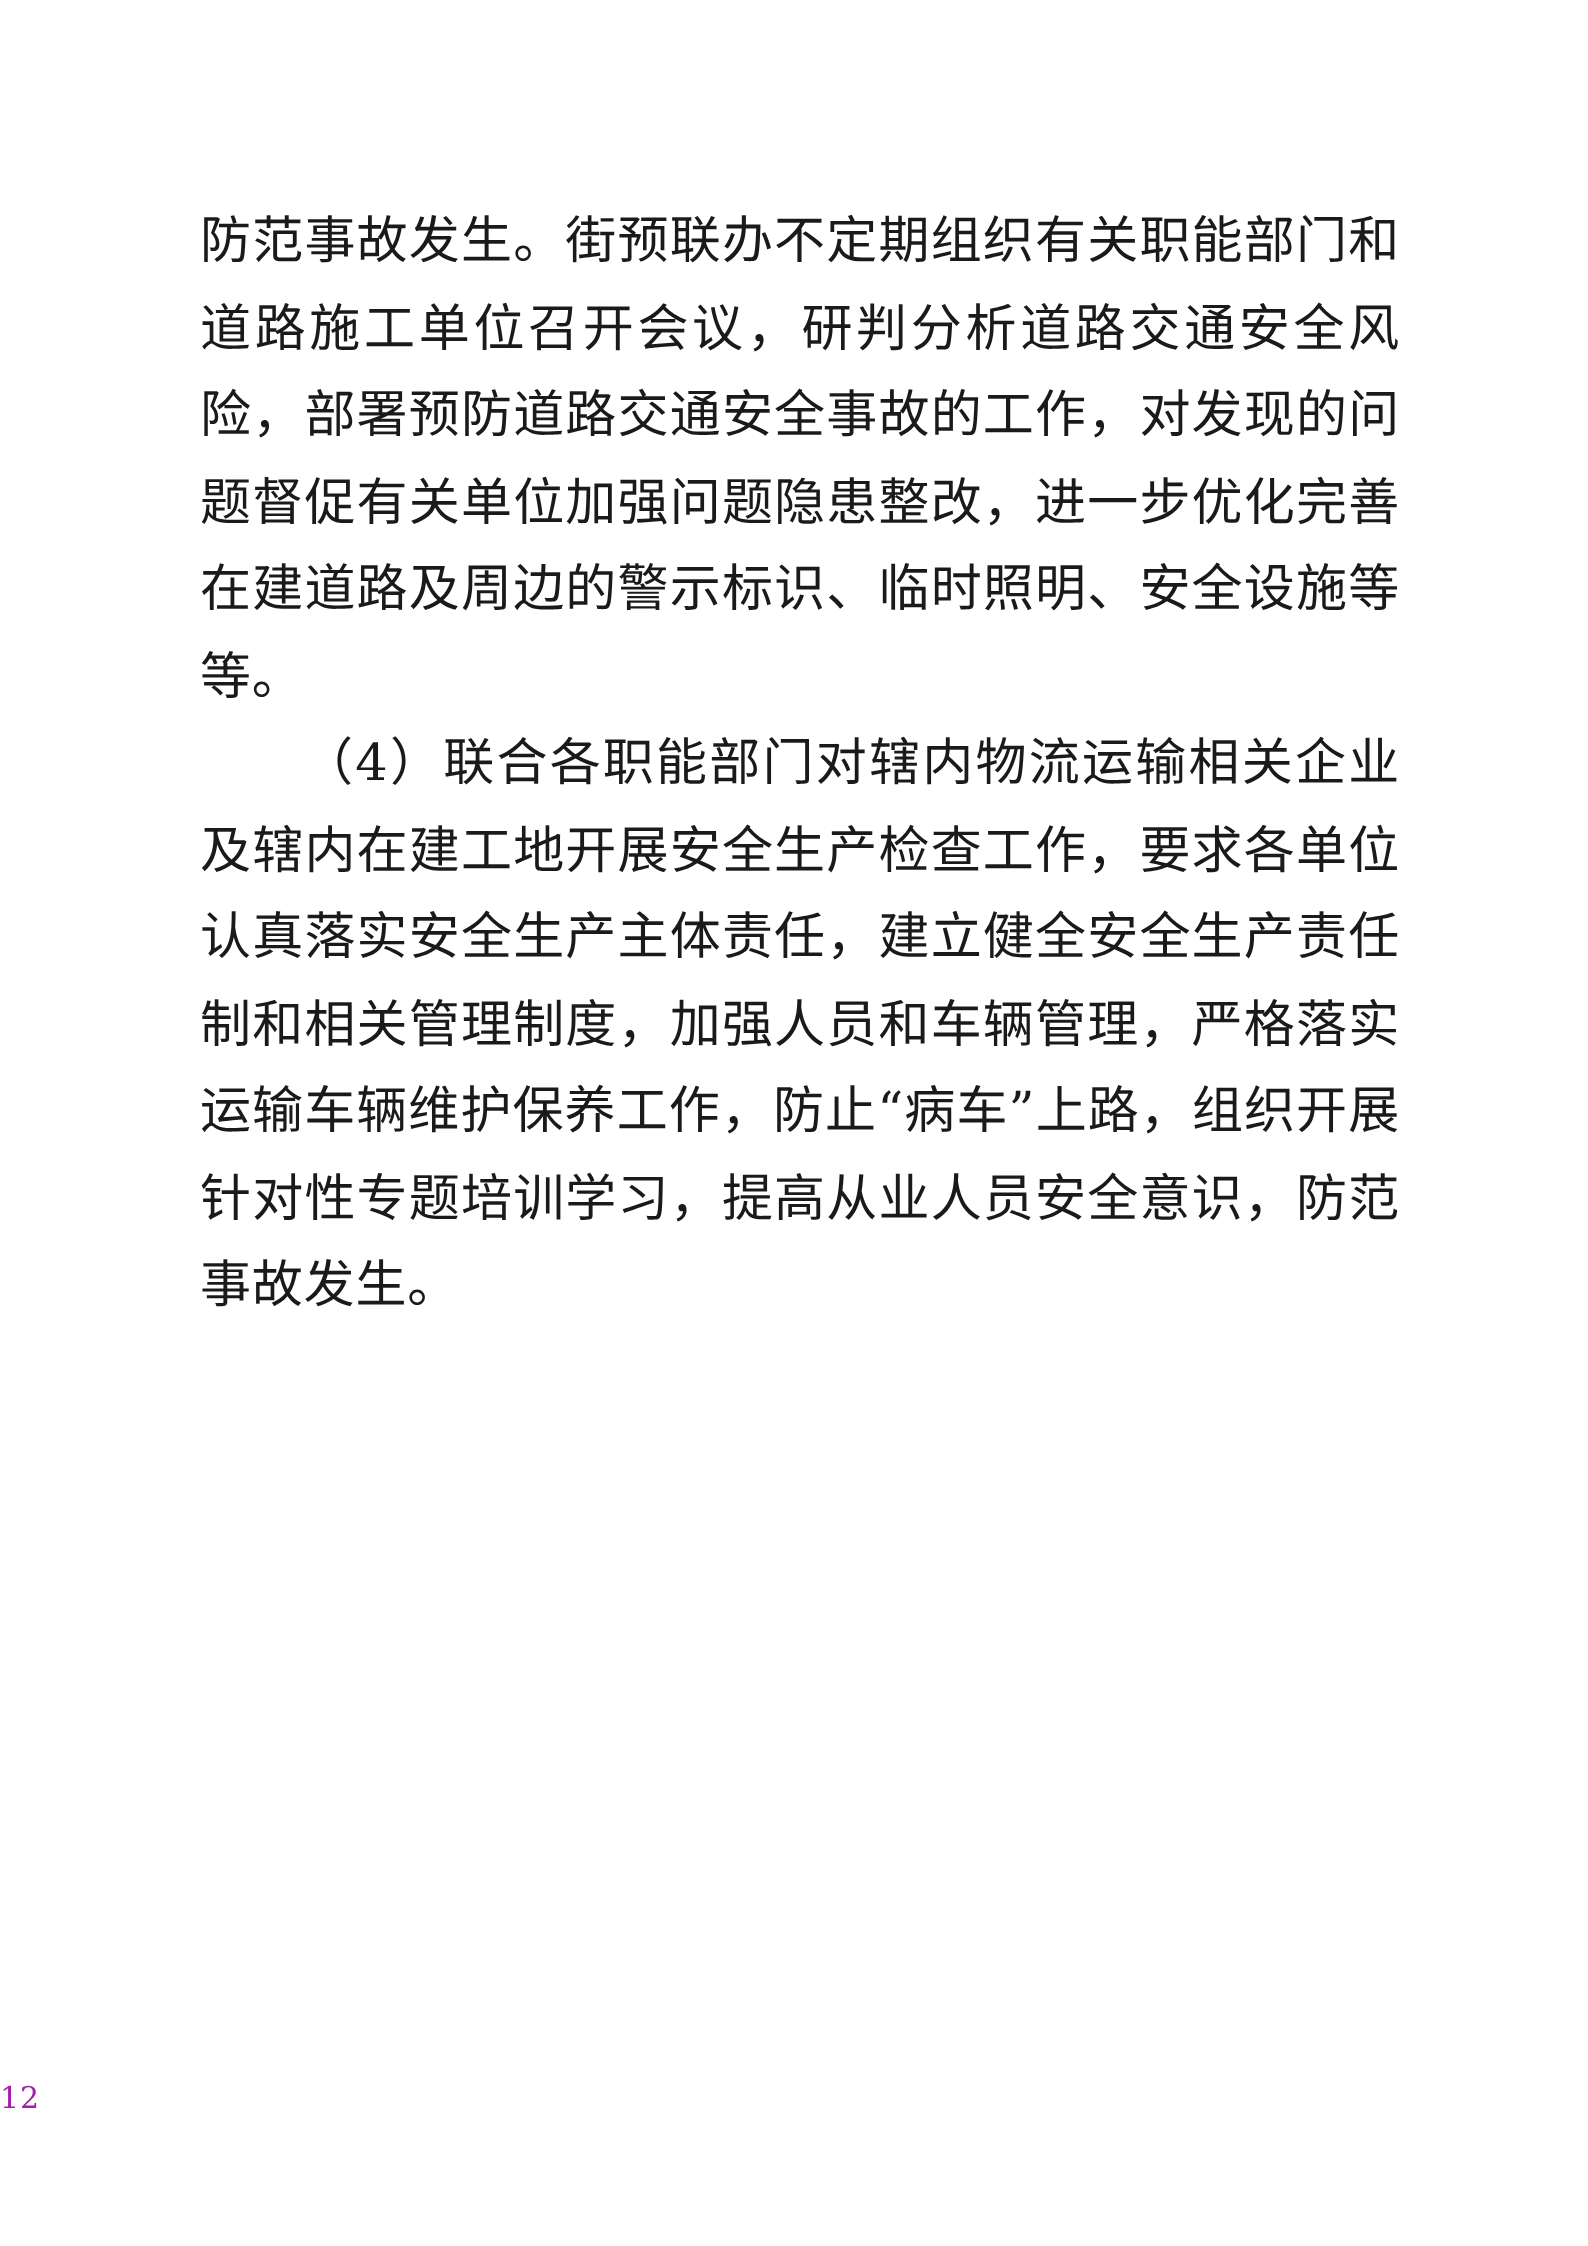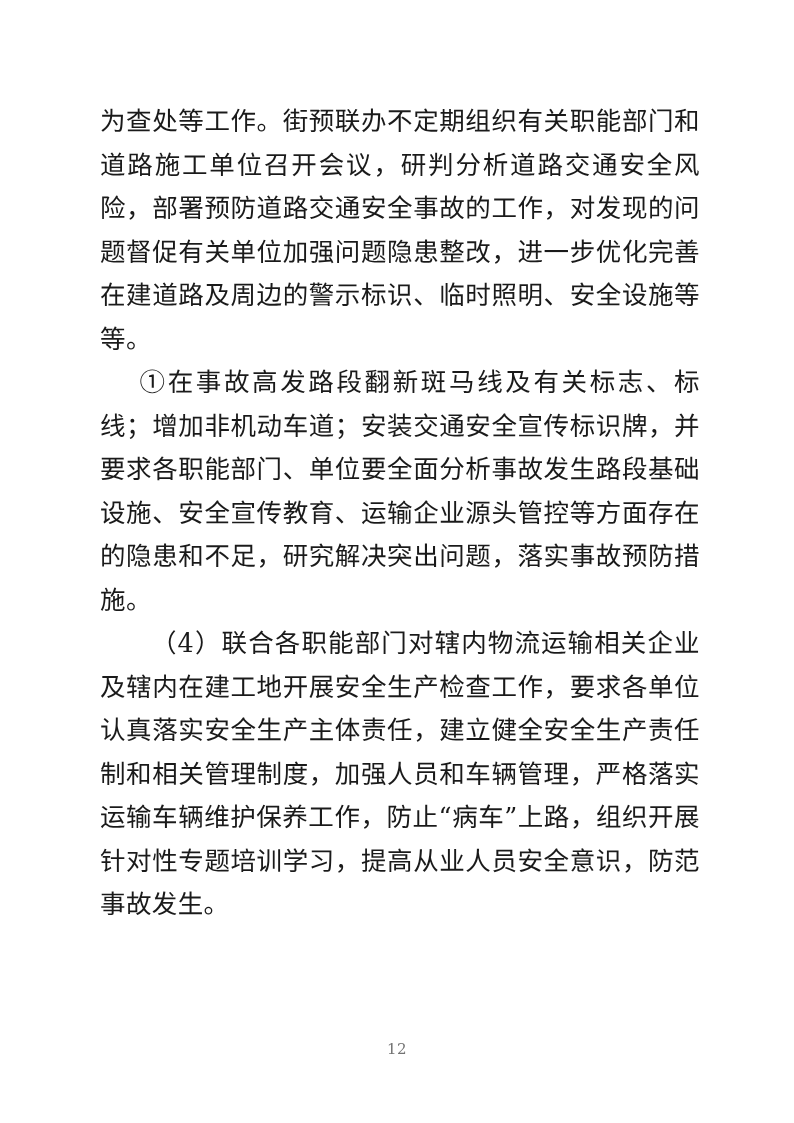--- a/index.html
+++ b/index.html
@@ -61,38 +61,37 @@
   .para.nostretch::after {
     display: none;
   }
 
   
   .page-number {
     position: absolute;
     left: 0;
     right: 0;
     top: 1040px;
-    text-align: center;
+    text-align: left;
     font-family: "DejaVu Serif", "Liberation Serif", serif;
     font-size: 15px;
-    color: #737373;
+    color: #a21caf;
     letter-spacing: 0.5px;
   }
 </style>
 </head>
 <body>
 
 <div class="page">
 
   <div class="text-column">
 
-    <p class="para cont nostretch">为查处等工作。街预联办不定期组织有关职能部门和道路施工单位召开会议，研判分析道路交通安全风险，部署预防道路交通安全事故的工作，对发现的问题督促有关单位加强问题隐患整改，进一步优化完善在建道路及周边的警示标识、临时照明、安全设施等等。</p>
+    <p class="para cont nostretch">防范事故发生。街预联办不定期组织有关职能部门和道路施工单位召开会议，研判分析道路交通安全风险，部署预防道路交通安全事故的工作，对发现的问题督促有关单位加强问题隐患整改，进一步优化完善在建道路及周边的警示标识、临时照明、安全设施等等。</p>
 
 
-    <p class="para indent1 nostretch">①在事故高发路段翻新斑马线及有关标志、标线；增加非机动车道；安装交通安全宣传标识牌，并要求各职能部门、单位要全面分析事故发生路段基础设施、安全宣传教育、运输企业源头管控等方面存在的隐患和不足，研究解决突出问题，落实事故预防措施。</p>
 
 
 
     <p class="para indent2 nostretch">（4）联合各职能部门对辖内物流运输相关企业及辖内在建工地开展安全生产检查工作，要求各单位认真落实安全生产主体责任，建立健全安全生产责任制和相关管理制度，加强人员和车辆管理，严格落实运输车辆维护保养工作，防止“病车”上路，组织开展针对性专题培训学习，提高从业人员安全意识，防范事故发生。</p>
 
   </div>
 
   <div class="page-number">12</div>
 
 </div>

